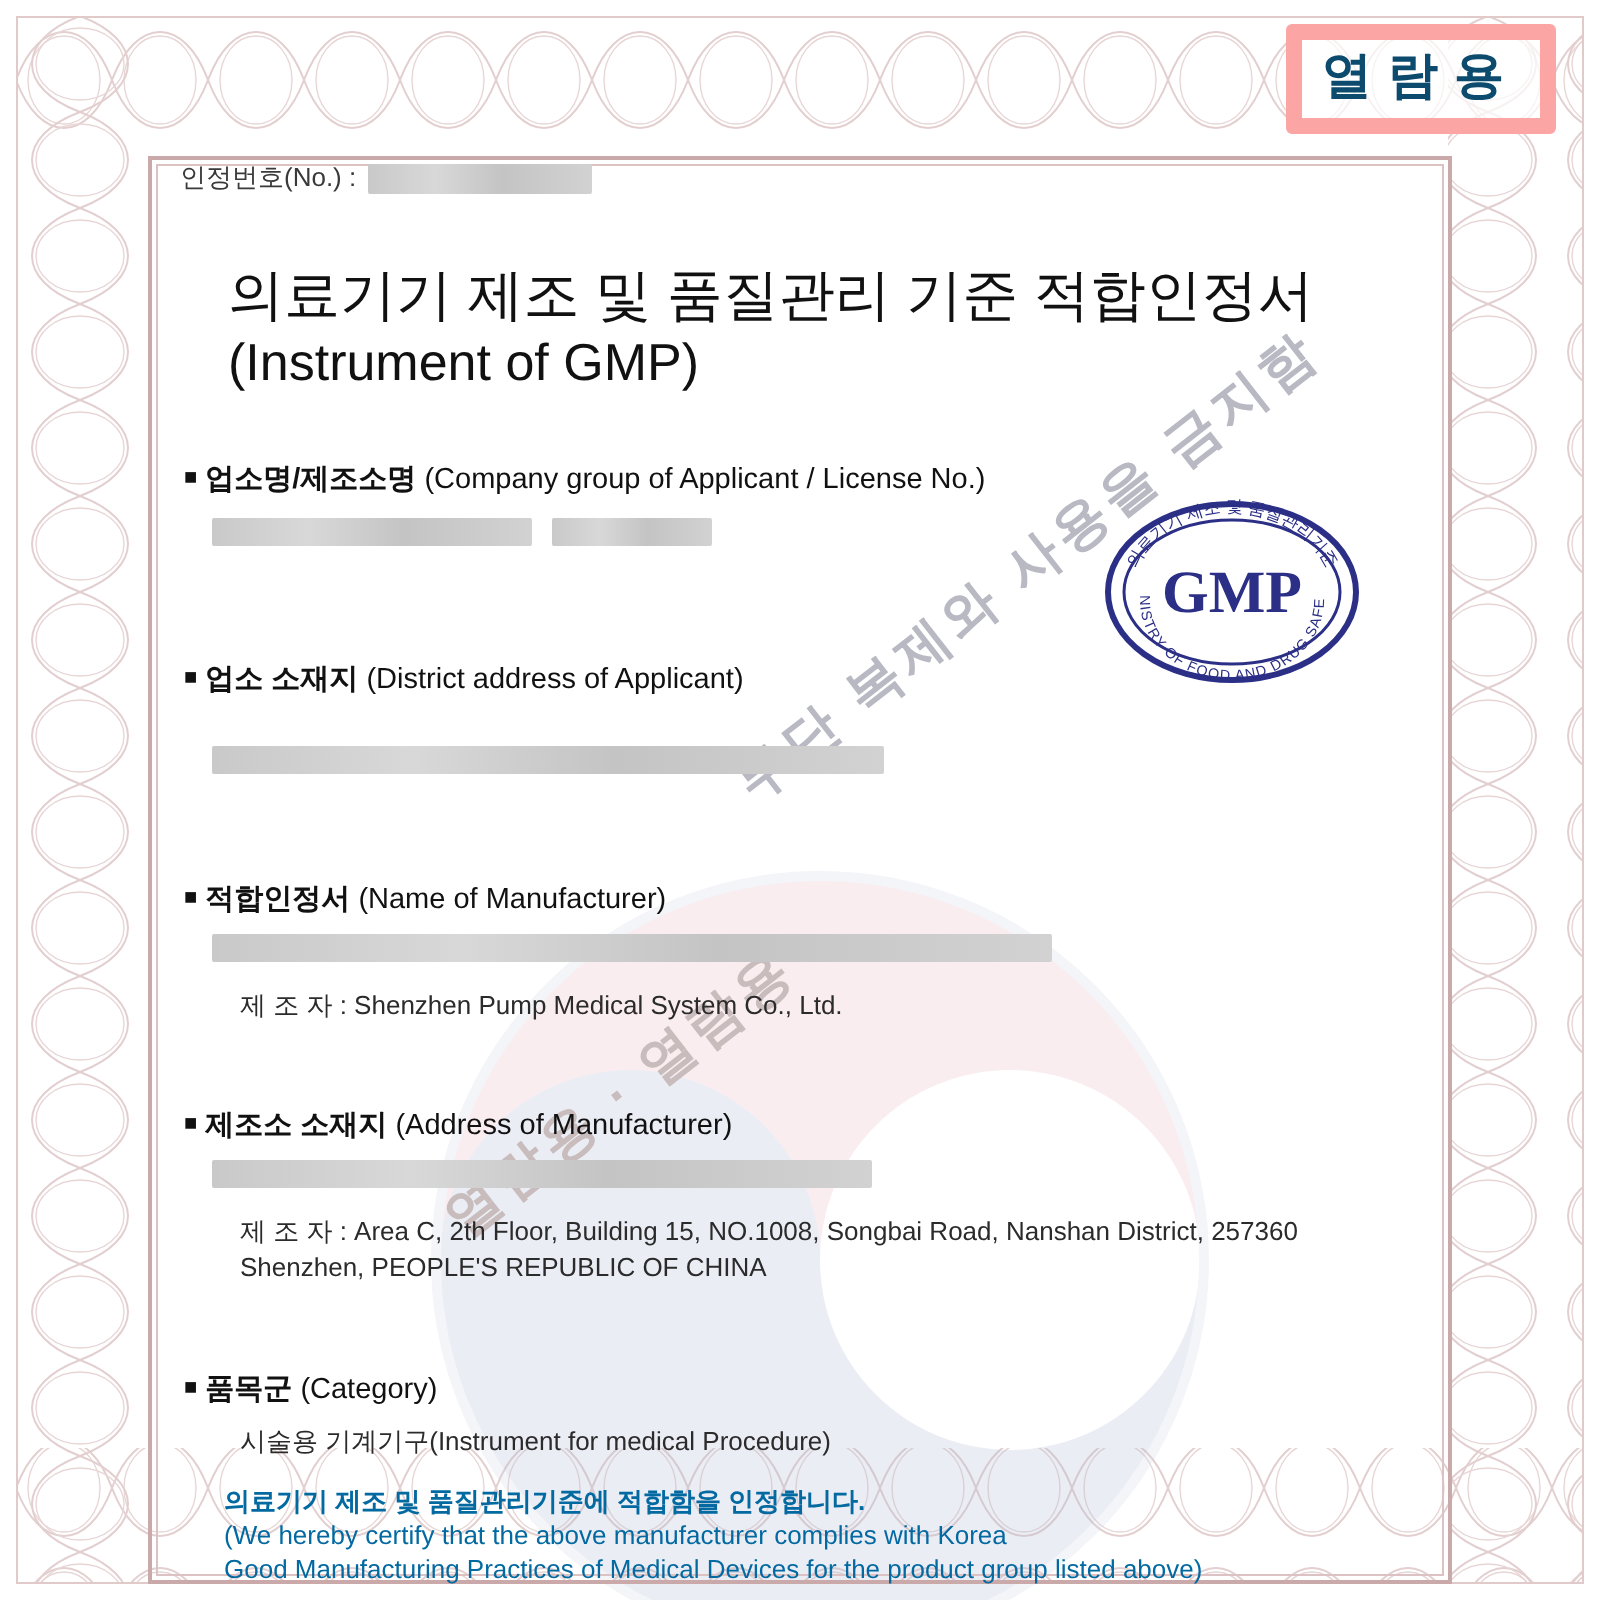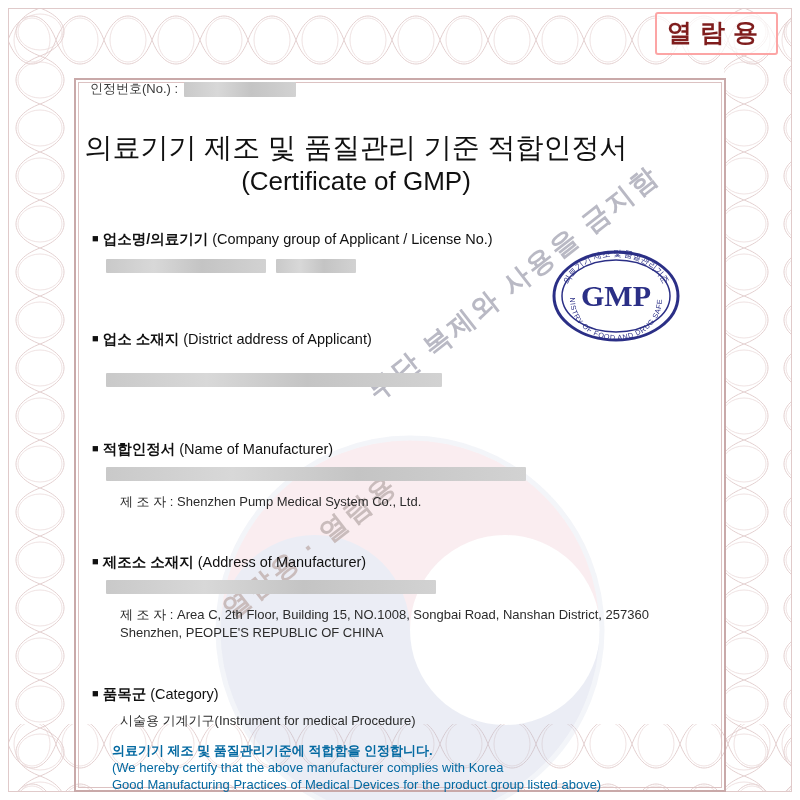--- a/index.html
+++ b/index.html
@@ -98,24 +98,24 @@
     white-space: nowrap;
     font-weight: bold;
     pointer-events: none;
   }
 
   
   .viewing-stamp {
     position: absolute;
     right: 22px;
     top: 12px;
-    border: 2px solid #fca5a5;
+    border: 8px solid #fca5a5;
     border-radius: 3px;
     padding: 6px 10px 8px 10px;
-    color: #7f1d1d;
+    color: #0c4a6e;
     font-size: 25px;
     font-weight: bold;
     letter-spacing: 8px;
     line-height: 1;
     background: rgba(255,255,255,0.7);
   }
 
   
   .cert-no-row {
     position: absolute;
@@ -133,21 +133,21 @@
     background: linear-gradient(90deg, #c9c9c9 0%, #d8d8d8 30%, #c4c4c4 60%, #d2d2d2 100%);
     border-radius: 1px;
     display: inline-block;
   }
 
   .title-block {
     position: absolute;
     left: 80px;
     top: 130px;
     width: 552px;
-    text-align: center;
+    padding-left: 34px;
   }
   .title-ko {
     font-size: 28px;
     color: #111;
     letter-spacing: 0px;
     line-height: 1.25;
   }
   .title-en {
     font-size: 26px;
     color: #111;
@@ -245,42 +245,42 @@
 
   <div class="viewing-stamp">열람용</div>
 
   <div class="cert-no-row">
     <span class="cert-no-label">인정번호(No.) :</span>
     <span class="redact" style="width:112px;height:15px;"></span>
   </div>
 
   <div class="title-block">
     <div class="title-ko">의료기기 제조 및 품질관리 기준 적합인정서</div>
-    <div class="title-en">(Certificate of GMP)</div>
+    <div class="title-en">(Instrument of GMP)</div>
   </div>
 
   <svg class="seal" viewBox="0 0 140 96">
     <defs>
       <path id="arcTop" d="M18,54 a52,46 0 0,1 104,0"></path>
       <path id="arcBot" d="M24,52 a46,40 0 0,0 92,0"></path>
     </defs>
     <ellipse cx="70" cy="48" rx="62" ry="44" fill="none" stroke="#2b2f86" stroke-width="3"></ellipse>
     <ellipse cx="70" cy="48" rx="54" ry="36" fill="none" stroke="#2b2f86" stroke-width="1.5"></ellipse>
     <text font-size="8.5" fill="#2b2f86" font-family="'Liberation Sans', sans-serif">
       <textPath href="#arcTop" startOffset="50%" text-anchor="middle">의료기기 제조 및 품질관리기준</textPath>
     </text>
     <text font-size="7.2" fill="#2b2f86" font-family="'Liberation Sans', sans-serif" letter-spacing="0.6">
       <textPath href="#arcBot" startOffset="50%" text-anchor="middle">MINISTRY OF FOOD AND DRUG SAFETY</textPath>
     </text>
     <text x="70" y="58" font-size="30" font-weight="bold" fill="#2b2f86" text-anchor="middle" font-family="'Liberation Serif', serif">GMP</text>
   </svg>
 
   <div class="field" style="top:230px;">
     <div class="field-title">
-      <span class="sq">■</span><span>업소명/의료기기</span>
+      <span class="sq">■</span><span>업소명/제조소명</span>
       <span class="en">(Company group of Applicant / License No.)</span>
     </div>
     <div style="margin-top:10px;margin-left:14px;">
       <span class="redact" style="width:160px;height:14px;"></span>
       <span class="redact" style="width:80px;height:14px;margin-left:6px;"></span>
     </div>
   </div>
 
   <div class="field" style="top:330px;">
     <div class="field-title">

